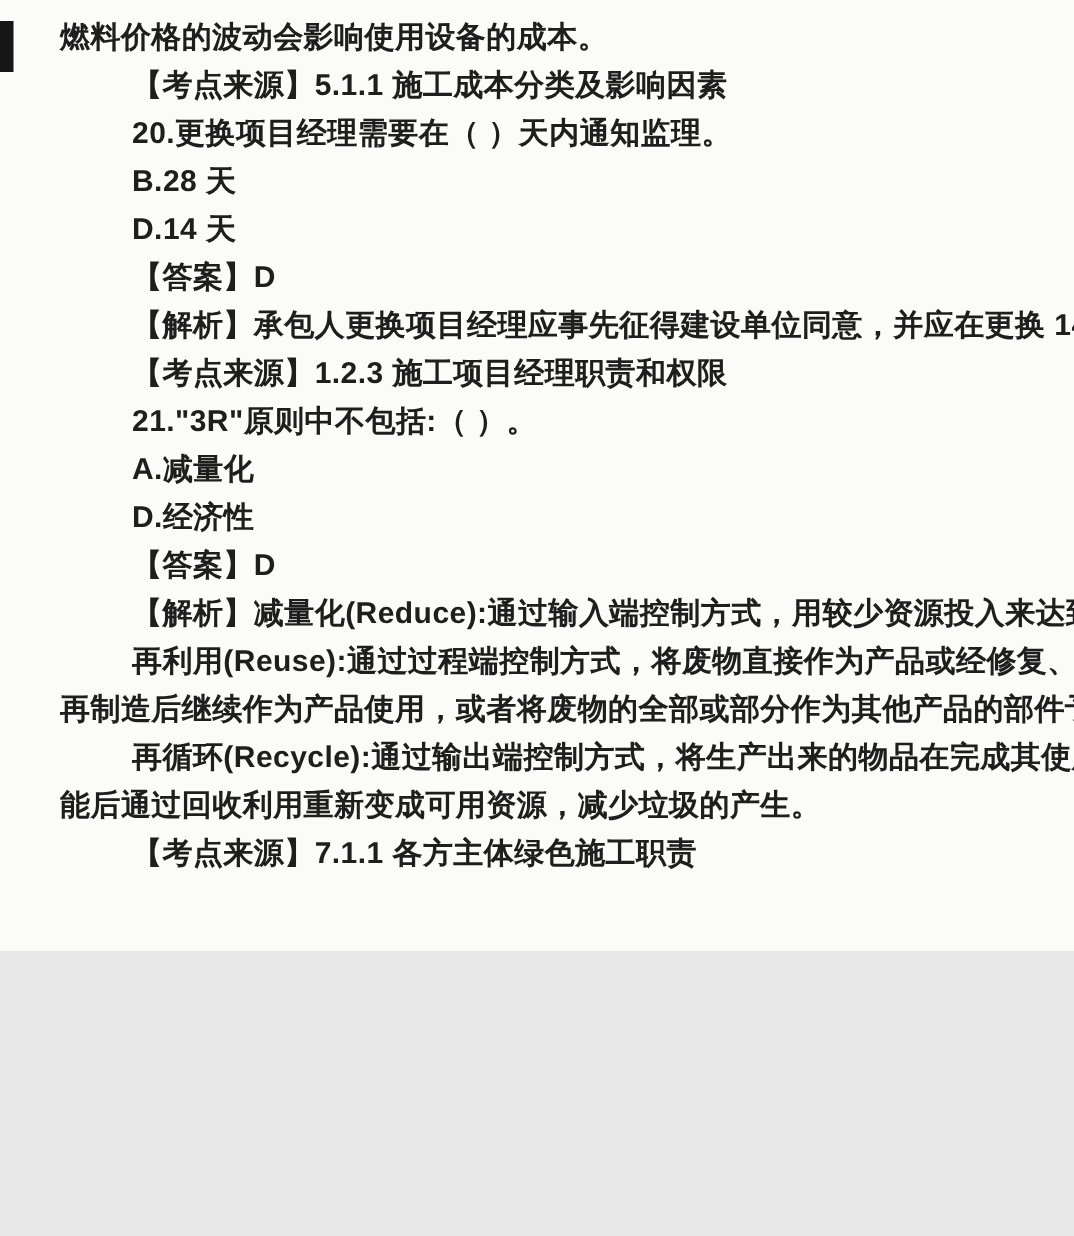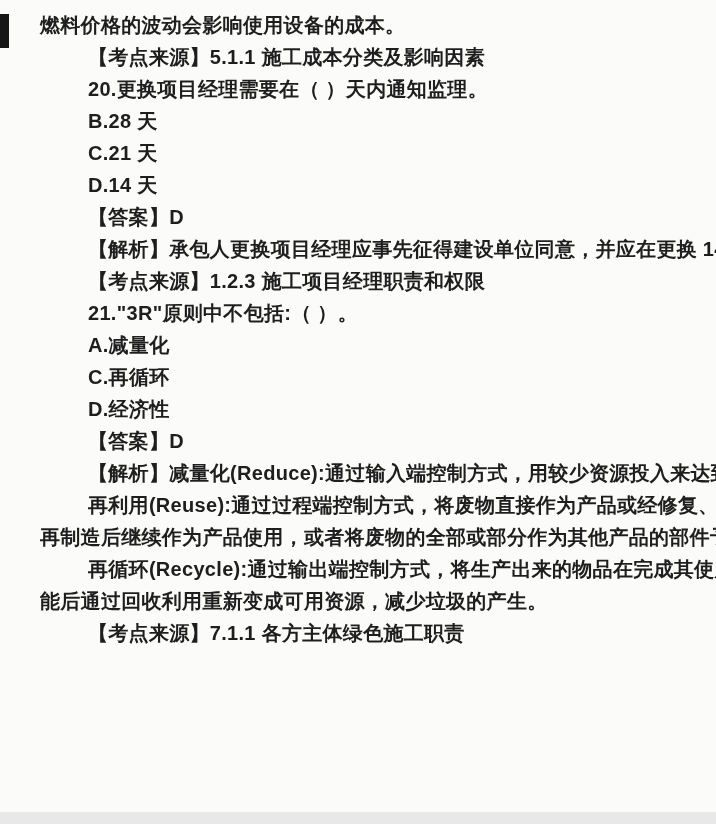--- a/index.html
+++ b/index.html
@@ -3,21 +3,21 @@
 <meta charset="utf-8">
 <style>
   html, body {
     margin: 0;
     padding: 0;
     background: #e8e8e8;
   }
   .page {
     position: relative;
     width: 716px;
-    height: 812px;
+    height: 634px;
     margin: 0 auto;
     background: #fbfbfa;
     overflow: hidden;
     font-family: "Liberation Sans", "DejaVu Sans", sans-serif;
   }
   
   .scan-mark {
     position: absolute;
     left: 0;
     top: 14px;
@@ -46,28 +46,26 @@
 </head>
 <body>
 
 <div class="page">
   <div class="scan-mark"></div>
   <div class="doc-body">
       <div class="line">燃料价格的波动会影响使用设备的成本。</div>
       <div class="line indent">【考点来源】5.1.1 施工成本分类及影响因素</div>
       <div class="line indent">20.更换项目经理需要在（  ）天内通知监理。</div>
       <div class="line indent">B.28 天</div>
-      <div class="line indent">C.21 天</div>
       <div class="line indent">D.14 天</div>
       <div class="line indent">【答案】D</div>
       <div class="line indent">【解析】承包人更换项目经理应事先征得建设单位同意，并应在更换 14 天</div>
       <div class="line indent">【考点来源】1.2.3 施工项目经理职责和权限</div>
       <div class="line indent">21."3R"原则中不包括:（  ）。</div>
       <div class="line indent">A.减量化</div>
-      <div class="line indent">C.再循环</div>
       <div class="line indent">D.经济性</div>
       <div class="line indent">【答案】D</div>
       <div class="line indent">【解析】减量化(Reduce):通过输入端控制方式，用较少资源投入来达到既</div>
       <div class="line indent">再利用(Reuse):通过过程端控制方式，将废物直接作为产品或经修复、翻新、</div>
       <div class="line">再制造后继续作为产品使用，或者将废物的全部或部分作为其他产品的部件予以</div>
       <div class="line indent">再循环(Recycle):通过输出端控制方式，将生产出来的物品在完成其使用功</div>
       <div class="line">能后通过回收利用重新变成可用资源，减少垃圾的产生。</div>
       <div class="line indent">【考点来源】7.1.1 各方主体绿色施工职责</div>
     </div>
 </div>

